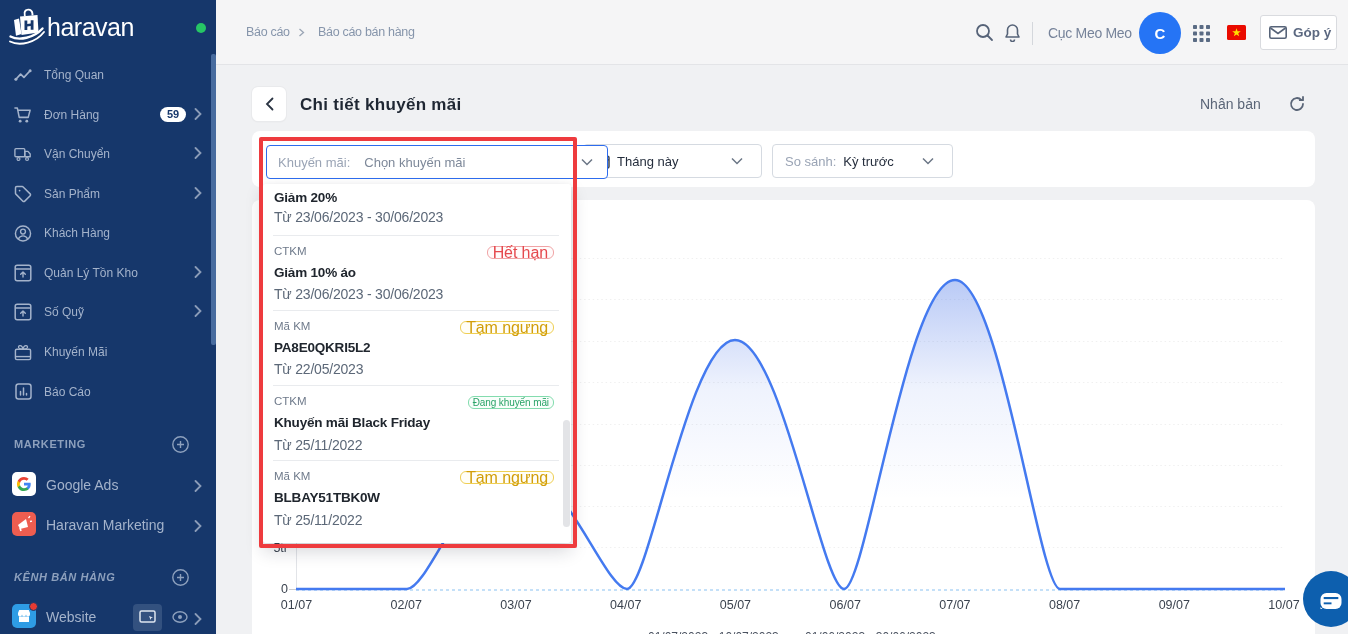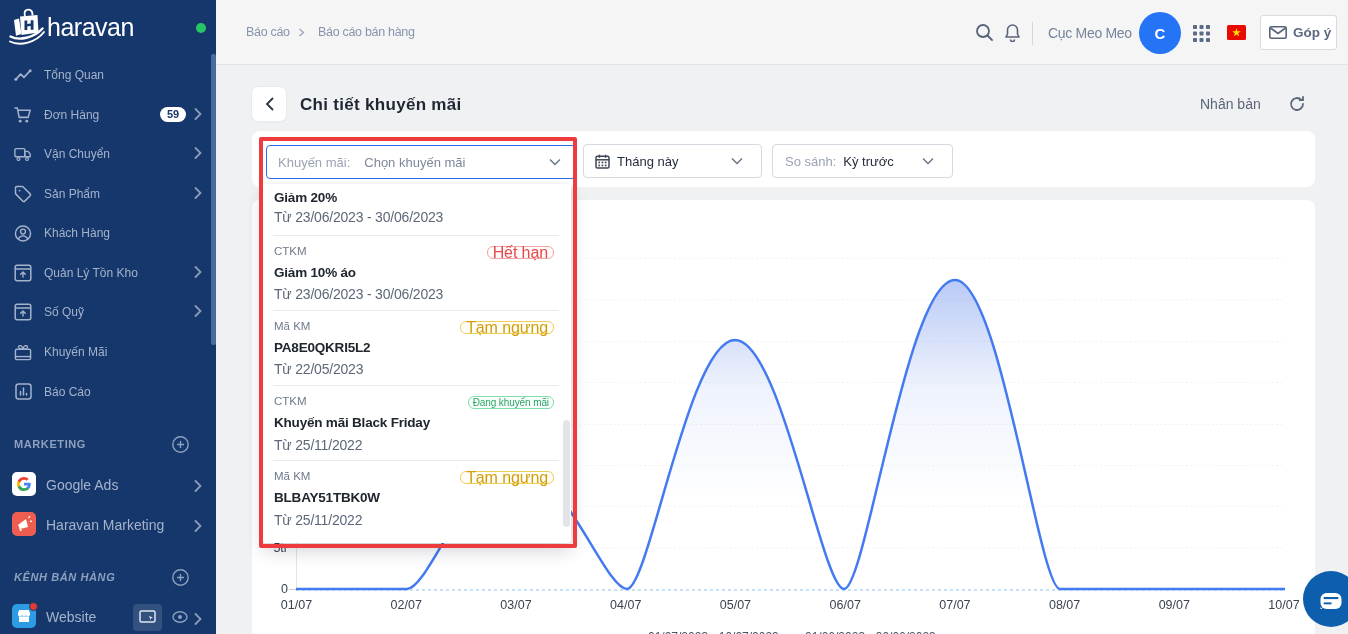--- a/index.html
+++ b/index.html
@@ -21,21 +21,21 @@
 .crumb{font-size:12.5px;color:#8695ab;letter-spacing:-0.3px;}
 
 #backbtn{position:absolute;left:252px;top:87px;width:34px;height:34px;background:#fff;border-radius:6px;box-shadow:0 0 0 1px #e9eaec,0 1px 2px rgba(0,0,0,.06);display:flex;align-items:center;justify-content:center;}
 #title{position:absolute;left:300px;top:95px;font-size:17px;font-weight:bold;color:#1f2733;letter-spacing:0.3px;}
 #nhanban{position:absolute;left:1200px;top:96px;font-size:14px;color:#5a6577;font-weight:500;}
 #filtercard{position:absolute;left:252px;top:131px;width:1063px;height:56px;background:#fff;border-radius:8px;}
 .fbox{position:absolute;top:144px;height:34px;background:#fff;border:1px solid #d5dae1;border-radius:4px;display:flex;align-items:center;font-size:13px;}
 
 #chartcard{position:absolute;left:252px;top:200px;width:1063px;height:434px;background:#fff;border-radius:8px 8px 0 0;}
 
-#selbox{position:absolute;left:266px;top:145px;width:310px;height:34px;background:#fff;border:1.5px solid #2d6cee;border-radius:4px;z-index:40;display:flex;align-items:center;font-size:13px;}
+#selbox{position:absolute;left:266px;top:145px;width:342px;height:34px;background:#fff;border:1.5px solid #2d6cee;border-radius:4px;z-index:40;display:flex;align-items:center;font-size:13px;}
 #panel{position:absolute;left:263px;top:184px;width:308px;height:359px;background:#fff;border-radius:3px;box-shadow:0 8px 18px rgba(20,30,50,.18),0 2px 6px rgba(20,30,50,.08);z-index:40;}
 .pname{position:absolute;left:11px;font-size:13.5px;font-weight:bold;color:#20262e;white-space:nowrap;letter-spacing:-0.2px;}
 .pdate{position:absolute;left:11px;font-size:14px;color:#5c6878;white-space:nowrap;letter-spacing:-0.2px;}
 .plab{position:absolute;left:11px;font-size:11.5px;color:#6f7a8b;}
 .pdiv{position:absolute;left:10px;width:286px;height:1px;background:#e9ebee;}
 .pbadge{position:absolute;font-size:16px;height:13px;line-height:12px;padding:0 5px;border-radius:6px;white-space:nowrap;letter-spacing:-0.1px;}
 #pscroll{position:absolute;right:1px;top:236px;width:7px;height:107px;background:#e3e4e7;border-radius:4px;}
 #redbox{position:absolute;left:259px;top:137px;width:318px;height:411px;border:4px solid #ee3b3e;border-radius:2px;z-index:50;}
 
 #chat{position:absolute;left:1303px;top:571px;width:56px;height:56px;border-radius:50%;background:#0d5fae;z-index:60;display:flex;align-items:center;justify-content:center;}

